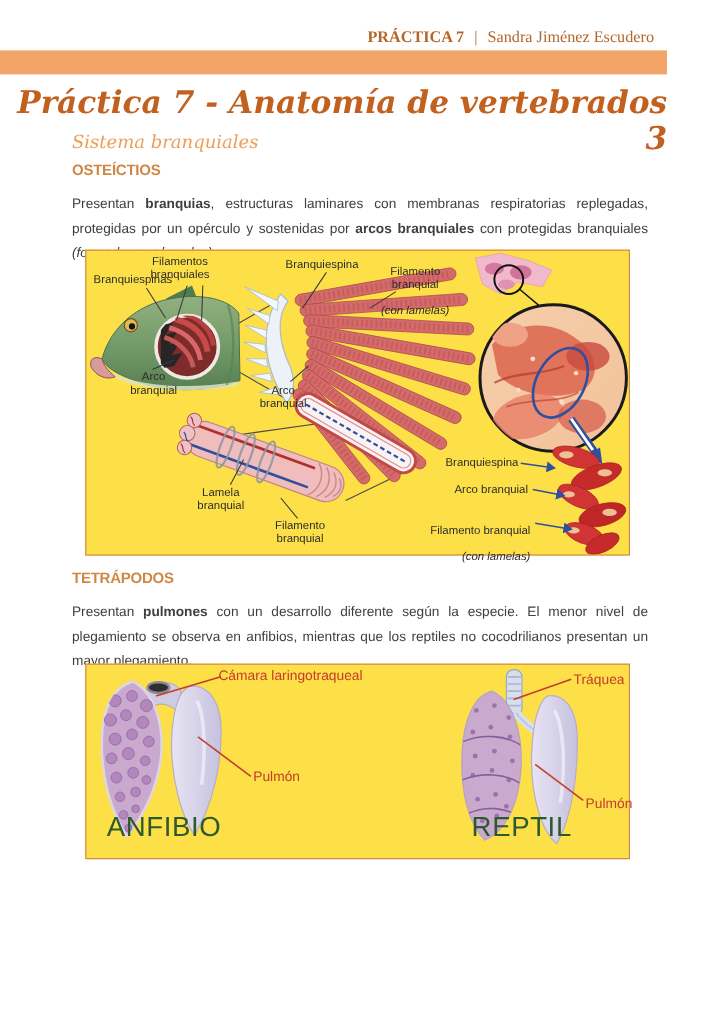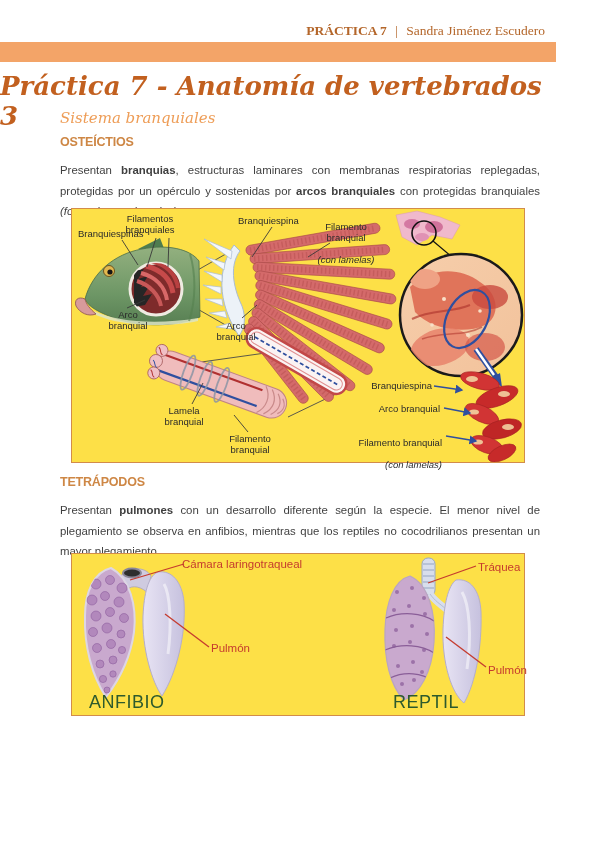--- a/index.html
+++ b/index.html
@@ -5,21 +5,21 @@
   html,body{margin:0;padding:0;background:#ffffff;}
   .page{position:relative;width:556px;height:848px;background:#ffffff;overflow:hidden;
         font-family:"Liberation Sans",sans-serif;}
   
   .hdr{position:absolute;top:23px;right:11px;font-family:"Liberation Serif",serif;
        font-size:13.5px;color:var(--header-text,#B4662A);}
   .hdr .b{font-weight:bold;}
   .hdr .dv{margin:0 5px;font-weight:300;}
   .band{position:absolute;left:0;right:0;top:42px;height:20px;background:var(--band,#F3A468);}
   
-  .title{position:absolute;top:71px;left:0;right:0;text-align:left;
+  .title{position:absolute;top:71px;left:0;right:0;text-align:right;
          font-family:"DejaVu Serif",serif;font-style:italic;font-weight:bold;
          font-size:26px;color:var(--title,#C2601F);}
   .subtitle{position:absolute;top:109px;left:60px;font-family:"DejaVu Serif",serif;
             font-style:italic;font-size:15px;color:var(--subtitle,#EE9D57);}
   .h-sec{position:absolute;left:60px;font-size:12.5px;font-weight:bold;
          letter-spacing:-0.2px;color:var(--heading,#CE8745);}
   #h1{top:135px;text-align:center;} #h2{top:475px;}
   .para{position:absolute;left:60px;width:480px;font-size:11.4px;line-height:20.5px;
         text-align:justify;color:var(--body-text,#3F3F3F);}
   .para:after{content:"";display:inline-block;width:0;}
@@ -46,21 +46,21 @@
   #lb-lamela{left:86px;top:196px;width:52px;}
   #lb-filamento-tube{left:150px;top:224px;width:56px;}
   #lb-branquiespina-r{right:92px;top:171px;}
   #lb-arco-r{right:84px;top:194px;}
   #lb-filamento-r{right:82px;top:217px;}
   .f2label{position:absolute;font-size:11.5px;color:var(--red-label,#C53B2E);}
   #lb-camara{left:110px;top:4px;}
   #lb-pulmon-a{left:139px;top:88px;}
   #lb-traquea{left:406px;top:7px;}
   #lb-pulmon-r{left:416px;top:110px;}
-  .caption{position:absolute;top:138px;font-size:18px;color:var(--green-caption,#2D5A2D);
+  .caption{position:absolute;top:122px;font-size:23px;color:var(--green-caption,#2D5A2D);
            letter-spacing:0.5px;}
   #cap-anfibio{left:17px;} #cap-reptil{left:321px;}
 </style>
 </head>
 <body>
 
 <div class="page">
 
   <div class="hdr">
     <span class="b">PRÁCTICA 7</span>

